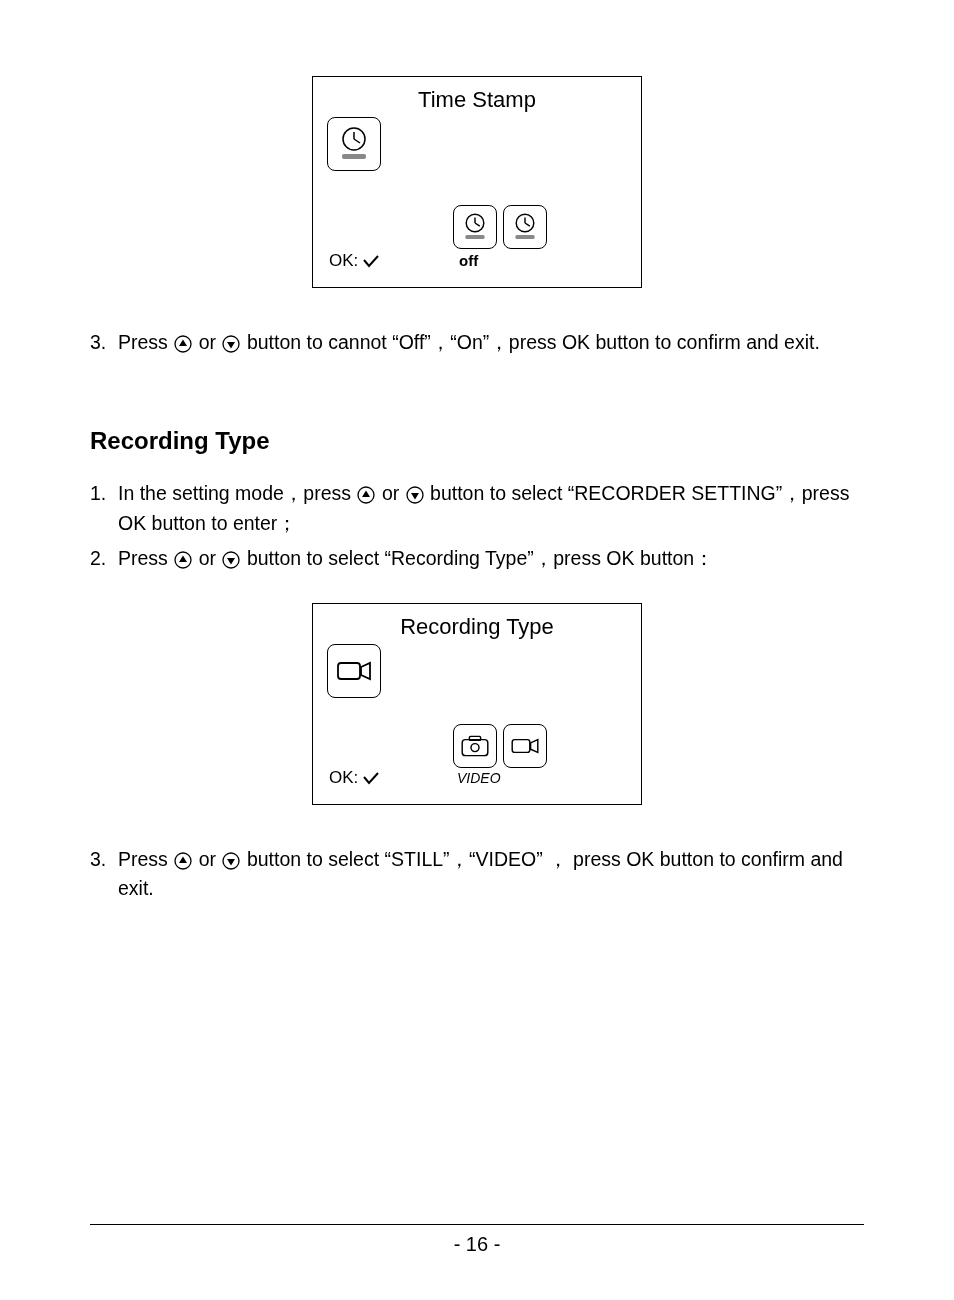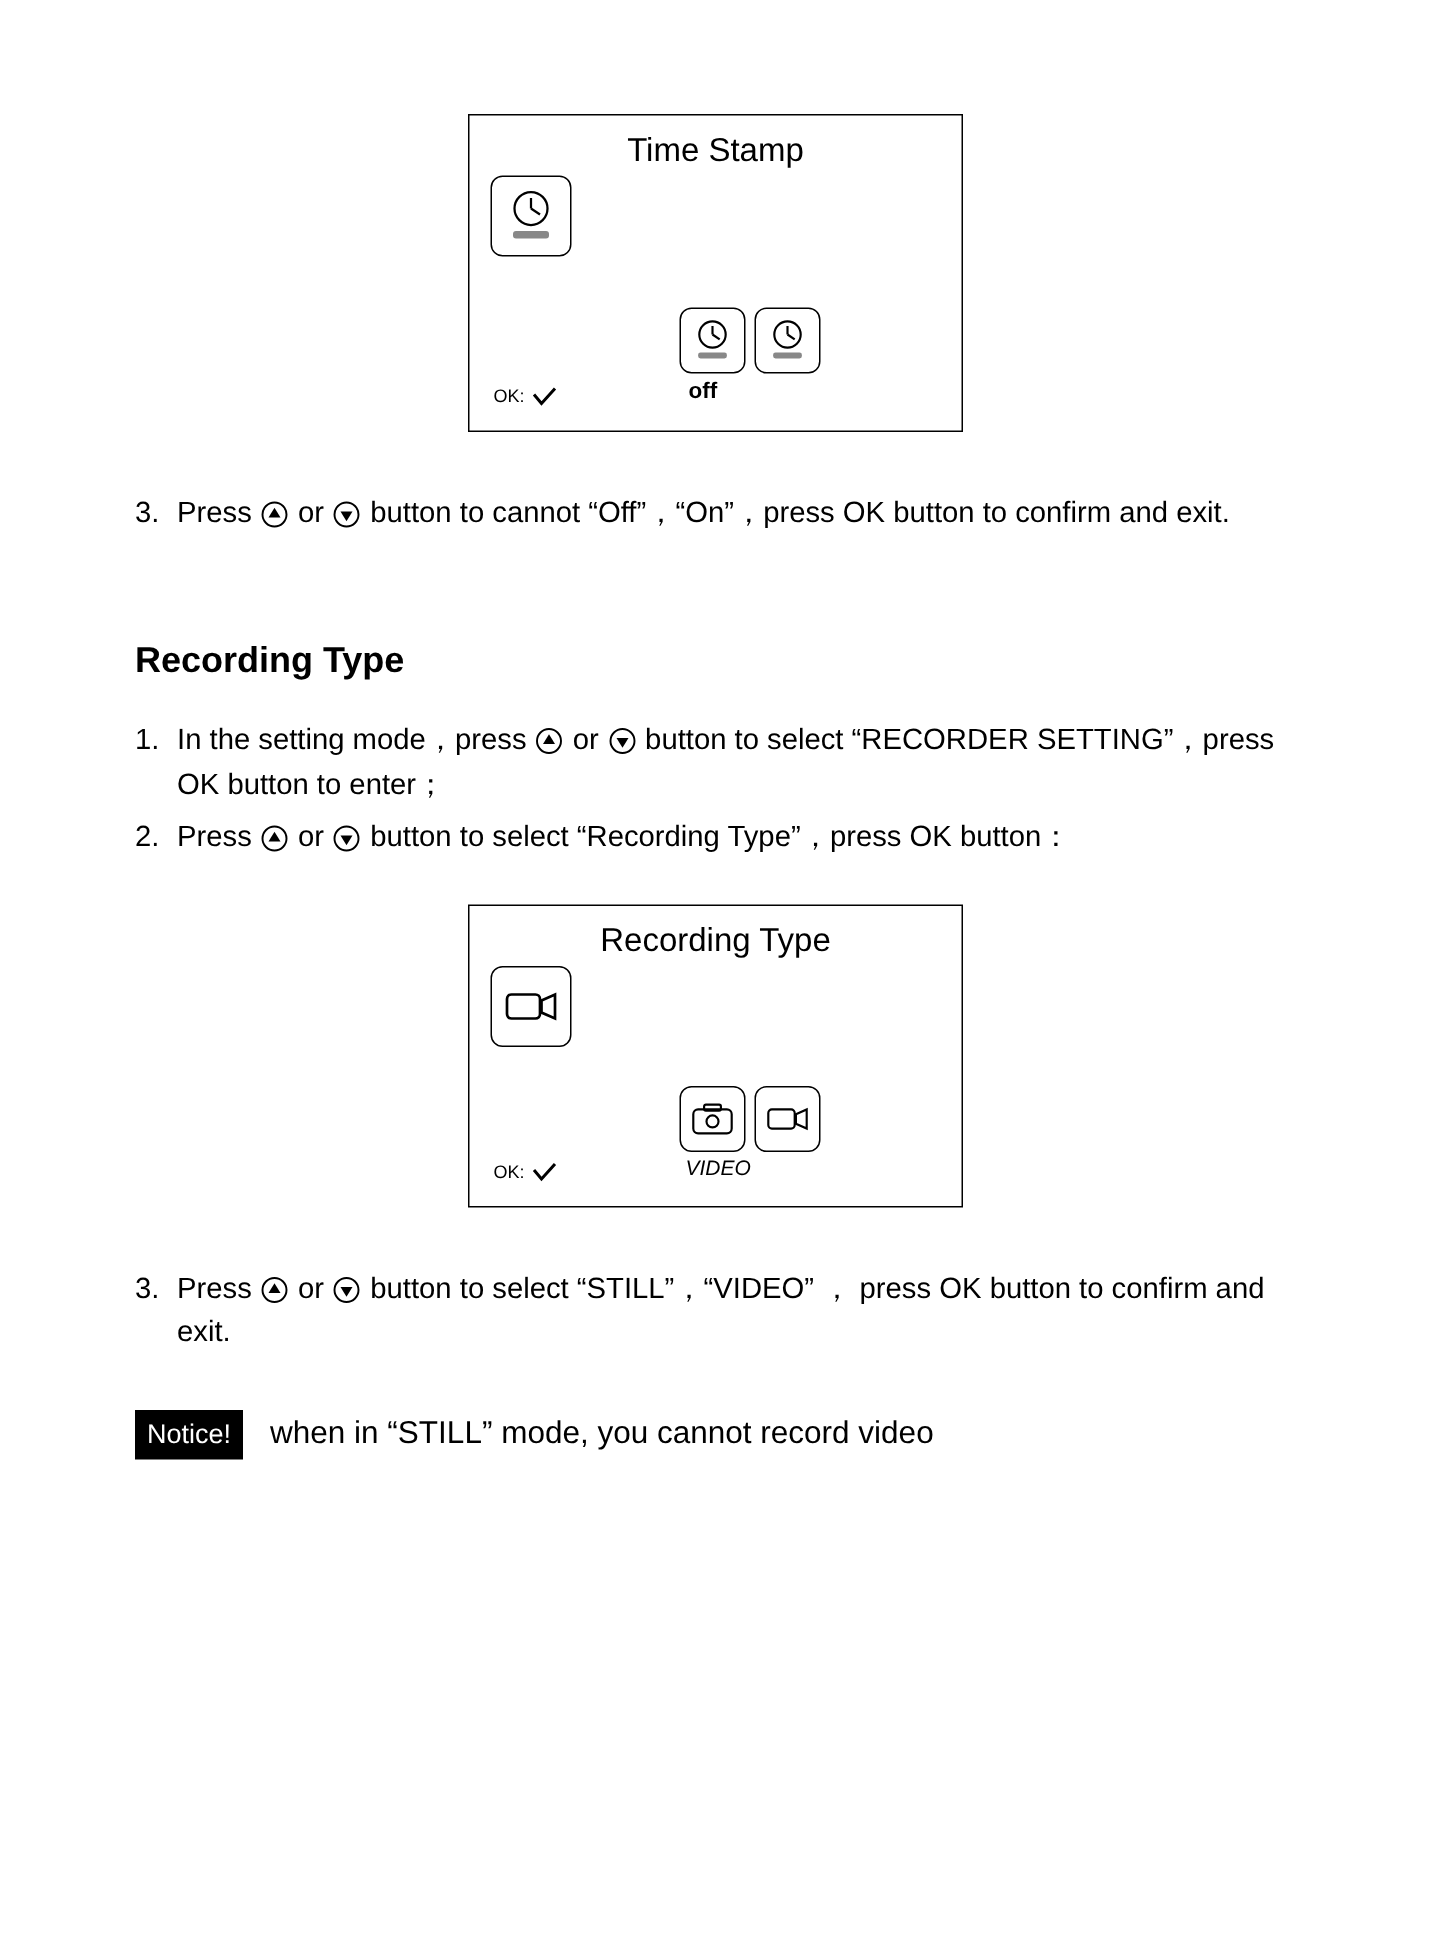--- a/index.html
+++ b/index.html
@@ -61,21 +61,21 @@
   }
   .opt-label {
     position: absolute;
     bottom: 18px;
     font-size: 15px;
   }
   .ok-row {
     position: absolute;
     left: 16px;
     bottom: 16px;
-    font-size: 12px;
+    font-size: 17px;
     display: flex;
     align-items: center;
     gap: 4px;
   }
   .instr {
     font-size: 19.5px;
     line-height: 1.5;
     margin-top: 40px;
   }
   .step-row {
@@ -306,19 +306,18 @@
           <svg width="18" height="18" viewBox="0 0 18 18">
               <circle cx="9" cy="9" r="8" fill="none" stroke="#000" stroke-width="1.3"></circle>
               <polygon points="5,7 13,7 9,13.5" fill="#000"></polygon>
             </svg>
         </span>
         <span> button to select “STILL”，“VIDEO” ， press OK button to confirm and exit.</span>
       </div>
     </div>
   </div>
 
-  <div class="notice-row">
-    <div class="notice-box">Notice!</div>
-    <div class="notice-text">when in “STILL” mode, you  cannot record video</div>
-  </div>
-
+
+  <div class="footer">
+    <span>- 16 -</span>
+  </div>
 
 </div>
 
 </body></html>

